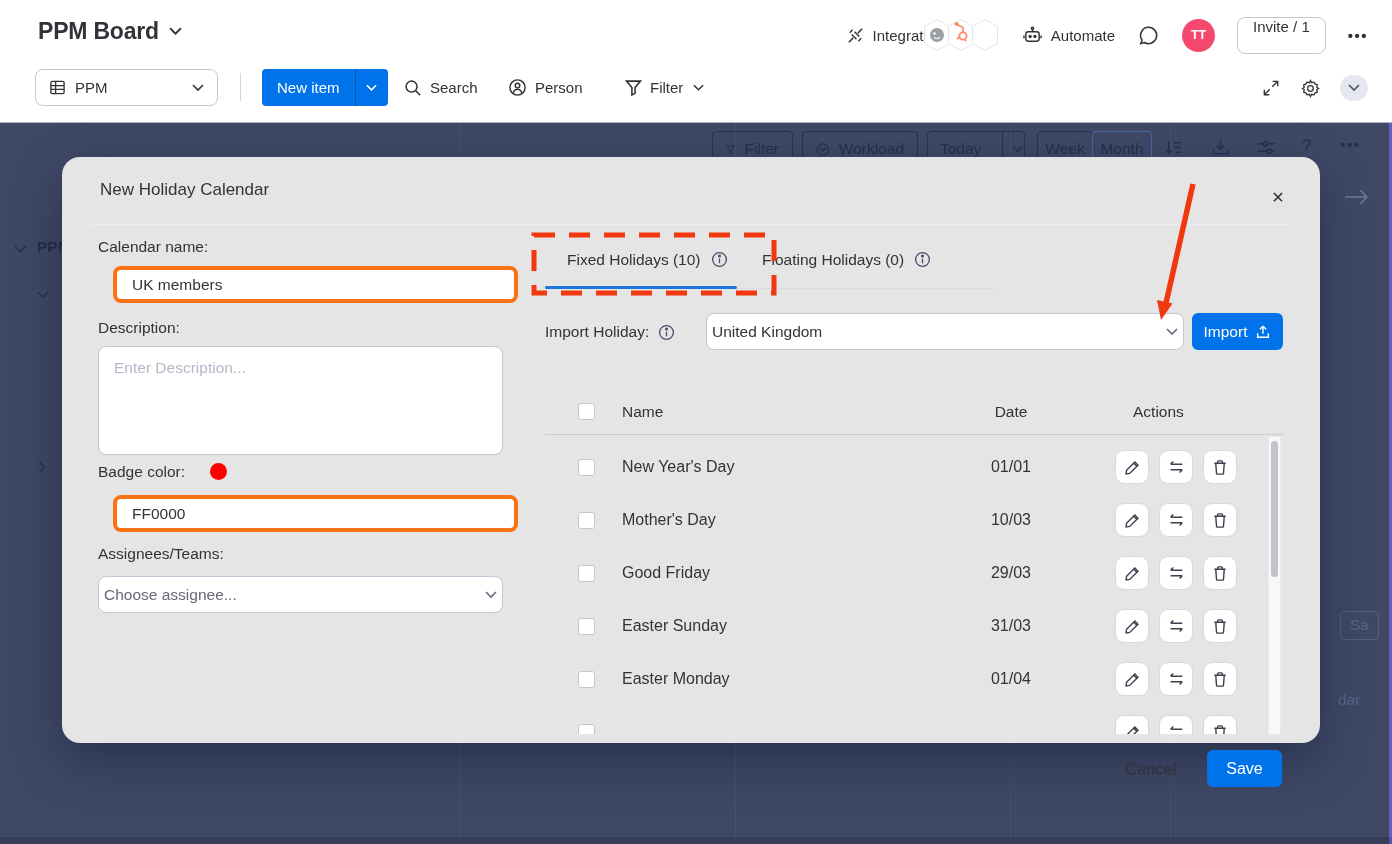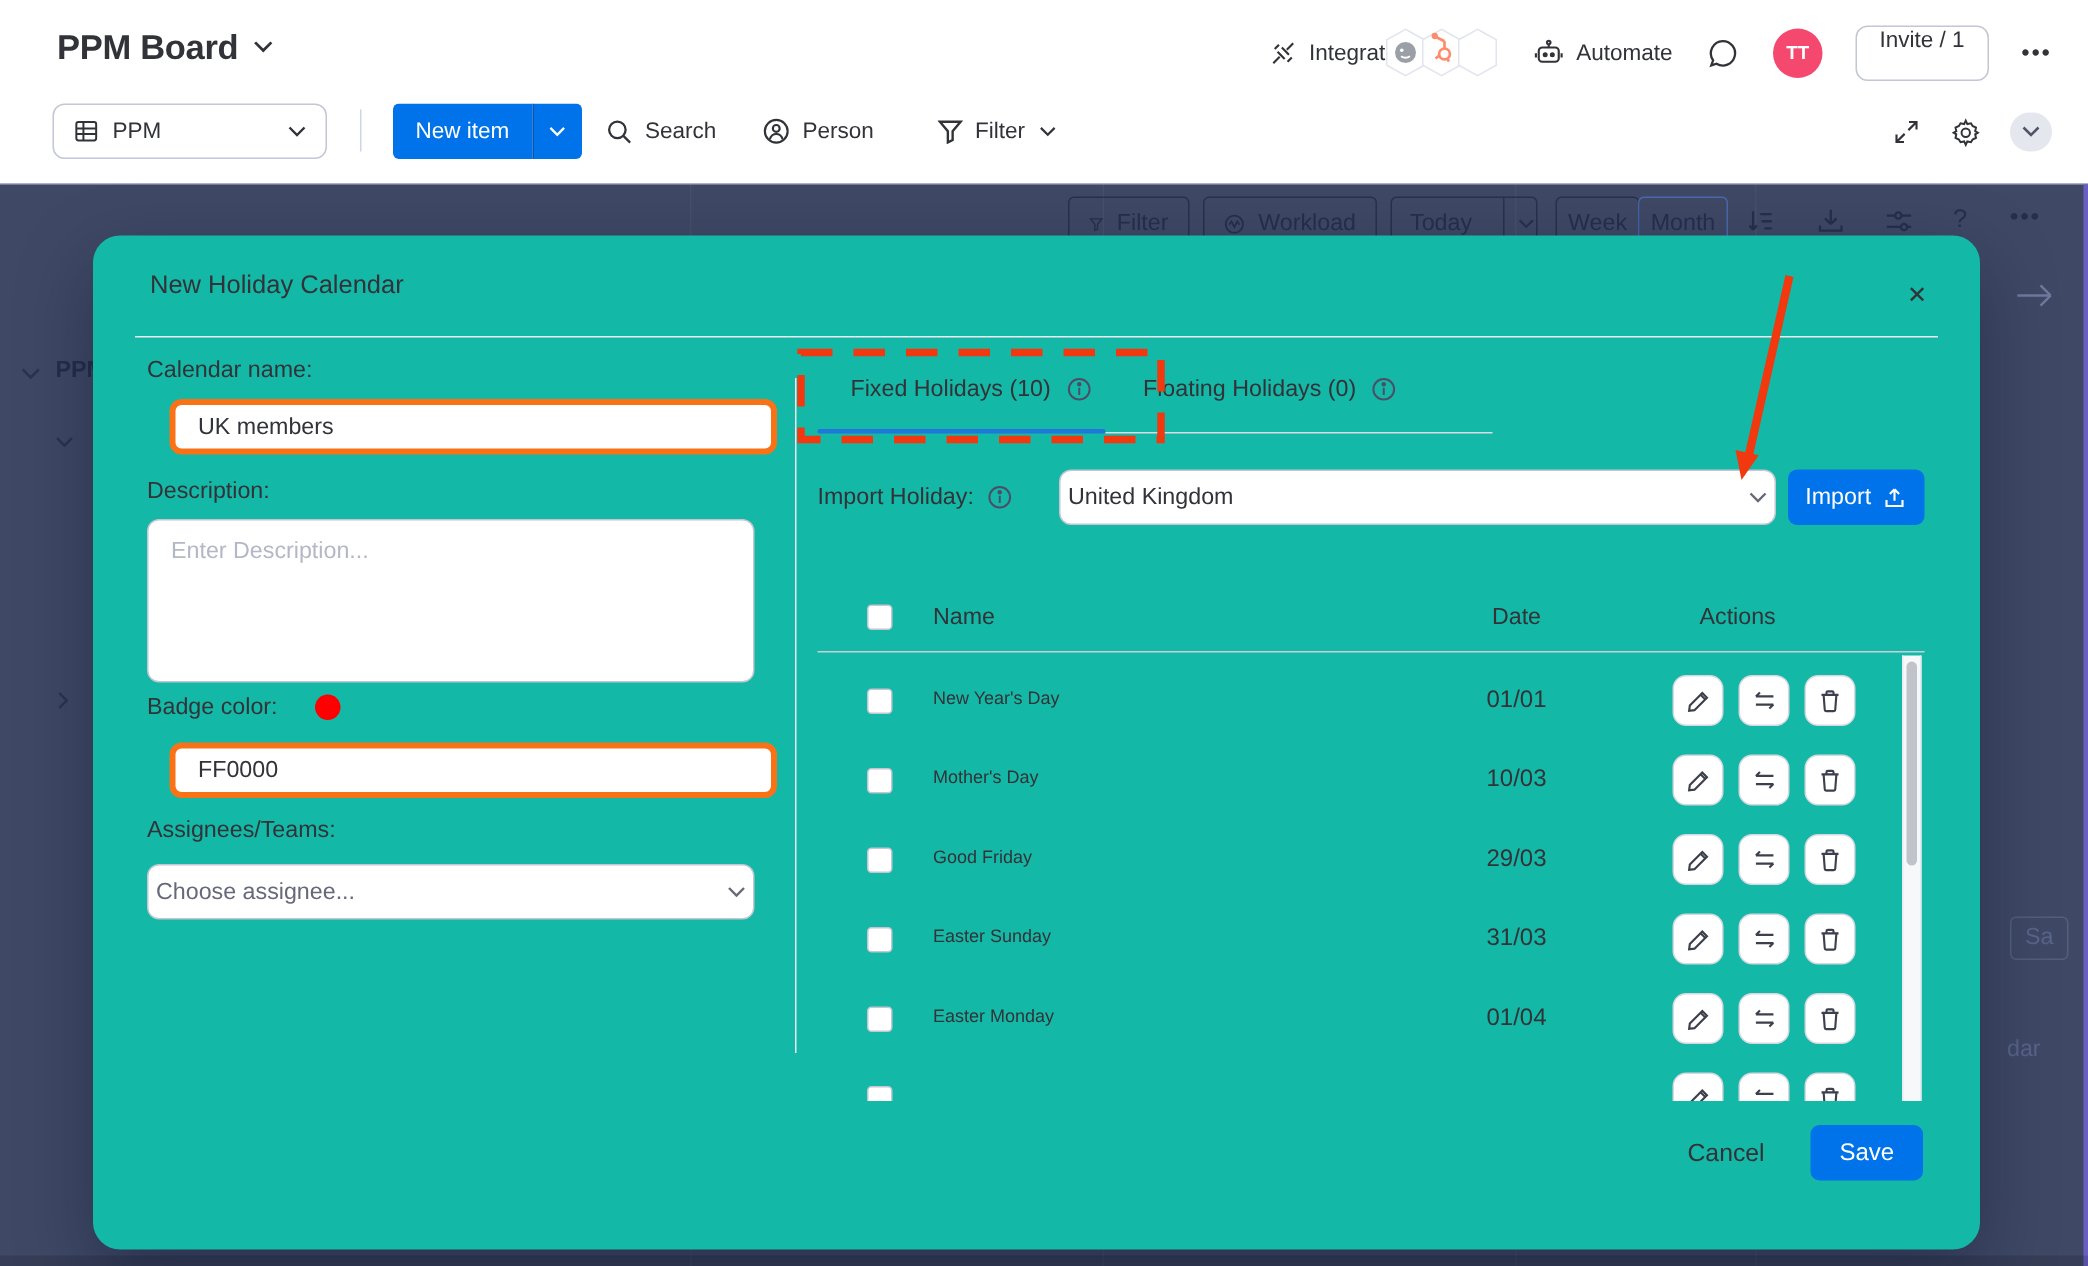--- a/index.html
+++ b/index.html
@@ -40,21 +40,21 @@
   .overlay { position:absolute; left:0; top:122px; width:1392px; height:722px; background:#3f4966; border-top:1px solid rgba(190,197,222,0.85); }
   .overlay::after { content:""; position:absolute; left:0; bottom:0; width:100%; height:7px; background:rgba(0,0,0,0.14); }
   .gridline-v { position:absolute; top:0; bottom:0; width:1px; background:rgba(255,255,255,0.045); }
   .purple-edge { position:absolute; right:0; top:0; bottom:0; width:3px; background:#6a5ec4; }
   .bg-toolbar-btn { position:absolute; top:8px; height:36px; border:1px solid rgba(18,25,54,0.5); border-radius:4px; color:#272f4e; font-size:15.5px; display:flex; align-items:center; gap:9px; padding:0 13px; }
   .bg-icon { position:absolute; top:14px; color:#272f4e; }
   .bg-text { position:absolute; color:#272f4e; font-size:15.5px; }
   .bg-faint { color:#59648a; }
 
   
-  .modal { position:absolute; left:62px; top:157px; width:1258px; height:676px; background:#14b8a6; border-radius:18px; box-shadow:0 18px 50px rgba(10,15,40,0.4); z-index:10; }
+  .modal { position:absolute; left:62px; top:157px; width:1258px; height:586px; background:#e5e5e5; border-radius:18px; box-shadow:0 18px 50px rgba(10,15,40,0.4); z-index:10; }
   .modal-title { position:absolute; left:38px; top:23px; font-size:17px; color:#323338; }
   .modal-close { position:absolute; left:1202px; top:26px; width:28px; height:28px; display:flex; align-items:center; justify-content:center; font-size:16px; color:#323338; cursor:pointer; background:none; border:none; font-family:inherit; }
   .modal-hr { position:absolute; left:28px; top:67px; width:1202px; height:1px; background:#ececf2; }
 
   .lbl { position:absolute; font-size:15.5px; color:#323338; }
   .inp { position:absolute; border:4px solid #f97316; border-radius:8px; background:#fff; font-size:15.5px; color:#323338; padding:0 15px; font-family:inherit; outline:none;margin-left:15px; }
   .inp::placeholder, .ta::placeholder { color:#b3b8c7; }
   .ta { position:absolute; border:1px solid #c3c6d4; border-radius:8px; background:#fff; font-size:15.5px; color:#323338; padding:12px 15px; font-family:inherit; resize:none; outline:none; }
   .fake-select { position:absolute; border:1px solid #c3c6d4; border-radius:8px; background:#fff; font-size:15.5px; display:flex; align-items:center; padding:0 5px; cursor:pointer; }
   .fake-select .spacer { flex:1; }
@@ -67,21 +67,21 @@
   .tab-underline-rest { position:absolute; left:675px; top:131px; width:258px; height:1px; background:#d9dce8; }
 
   .import-btn { position:absolute; left:1130px; top:156px; width:91px; height:37px; background:#0073ea; border:none; border-radius:6px; color:#fff; font-size:15.5px; display:flex; align-items:center; justify-content:center; gap:8px; cursor:pointer; font-family:inherit; }
 
   .checkbox { position:absolute; width:17px; height:17px; border:1px solid #c3c6d4; border-radius:3px; background:#fff; cursor:pointer; }
   .col-hdr { position:absolute; font-size:15.5px; color:#323338; }
   .table-hr { position:absolute; left:483px; top:277px; width:738px; height:1px; background:#c9cdda; }
   .scroll-area { position:absolute; left:483px; top:278px; width:726px; height:299px; overflow:hidden; }
   .h-row { position:absolute; left:0; width:100%; height:53px; }
   .h-row .checkbox { left:33px; top:18px; position:absolute; }
-  .h-name { position:absolute; left:77px; top:17px; font-size:12px; color:#323338; }
+  .h-name { position:absolute; left:77px; top:17px; font-size:16px; color:#323338; }
   .h-date { position:absolute; left:436px; top:17px; width:60px; text-align:center; font-size:16px; color:#323338; }
   .act-btn { position:absolute; top:9px; width:34px; height:34px; border:1px solid #d5d8e2; border-radius:9px; background:#fff; display:flex; align-items:center; justify-content:center; cursor:pointer; color:#3c3f4c; }
   .act-edit { left:570px; } .act-swap { left:614px; } .act-del { left:658px; }
 
   .scrollbar { position:absolute; left:1206px; top:280px; width:13px; height:297px; background:#f7f8fa; border-left:1px solid #e8eaf0; border-right:1px solid #e8eaf0; }
   .scroll-thumb { position:absolute; left:2px; top:4px; width:7px; height:136px; background:#c1c3cb; border-radius:4px; cursor:pointer; }
 
   .cancel-btn { position:absolute; left:1051px; top:596px; height:32px; padding:0 12px; background:none; border:none; font-size:16.5px; color:#323338; cursor:pointer; font-family:inherit; }
   .save-btn { position:absolute; left:1145px; top:593px; width:75px; height:37px; background:#0073ea; border:none; border-radius:6px; color:#fff; font-size:16px; display:flex; align-items:center; justify-content:center; cursor:pointer; font-family:inherit; }
 
@@ -350,21 +350,21 @@
         <circle cx="9" cy="5.4" r="0.9" fill="#4b4e69"></circle>
       </svg>
   </div>
   <div class="tab-underline-active"></div>
   <div class="tab-underline-rest"></div>
 
   <svg class="annotation" style="left:468px;top:74px" width="248" height="66">
     <rect x="4" y="4" width="240" height="58" fill="none" stroke="#f1380f" stroke-width="5" stroke-dasharray="21 14"></rect>
   </svg>
 
-  <div class="lbl" style="left:483px;top:166px;display:flex;align-items:flex-start;gap:9px">
+  <div class="lbl" style="left:483px;top:166px;display:flex;align-items:flex-end;gap:9px">
     <span>Import Holiday:</span>
     <svg width="17" height="17" viewBox="0 0 18 18" fill="none" stroke="#4b4e69" stroke-width="1.4">
         <circle cx="9" cy="9" r="7.3"></circle>
         <path d="M9 8v5"></path>
         <circle cx="9" cy="5.4" r="0.9" fill="#4b4e69"></circle>
       </svg>
   </div>
   <div class="fake-select" style="left:644px;top:156px;width:478px;height:37px">
     <span>United Kingdom</span>
     <span class="spacer"></span>

